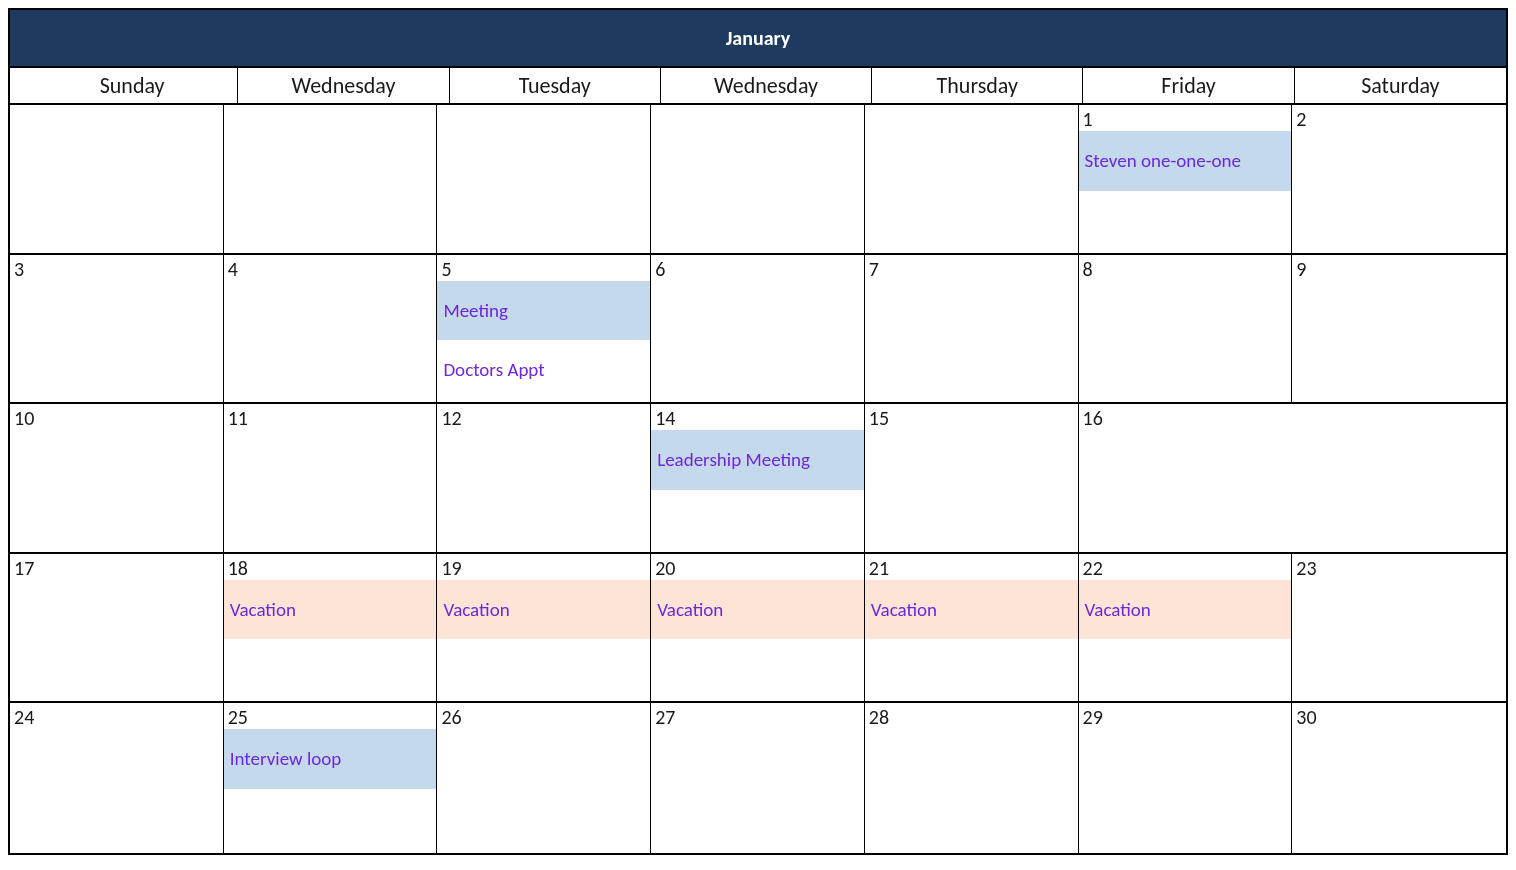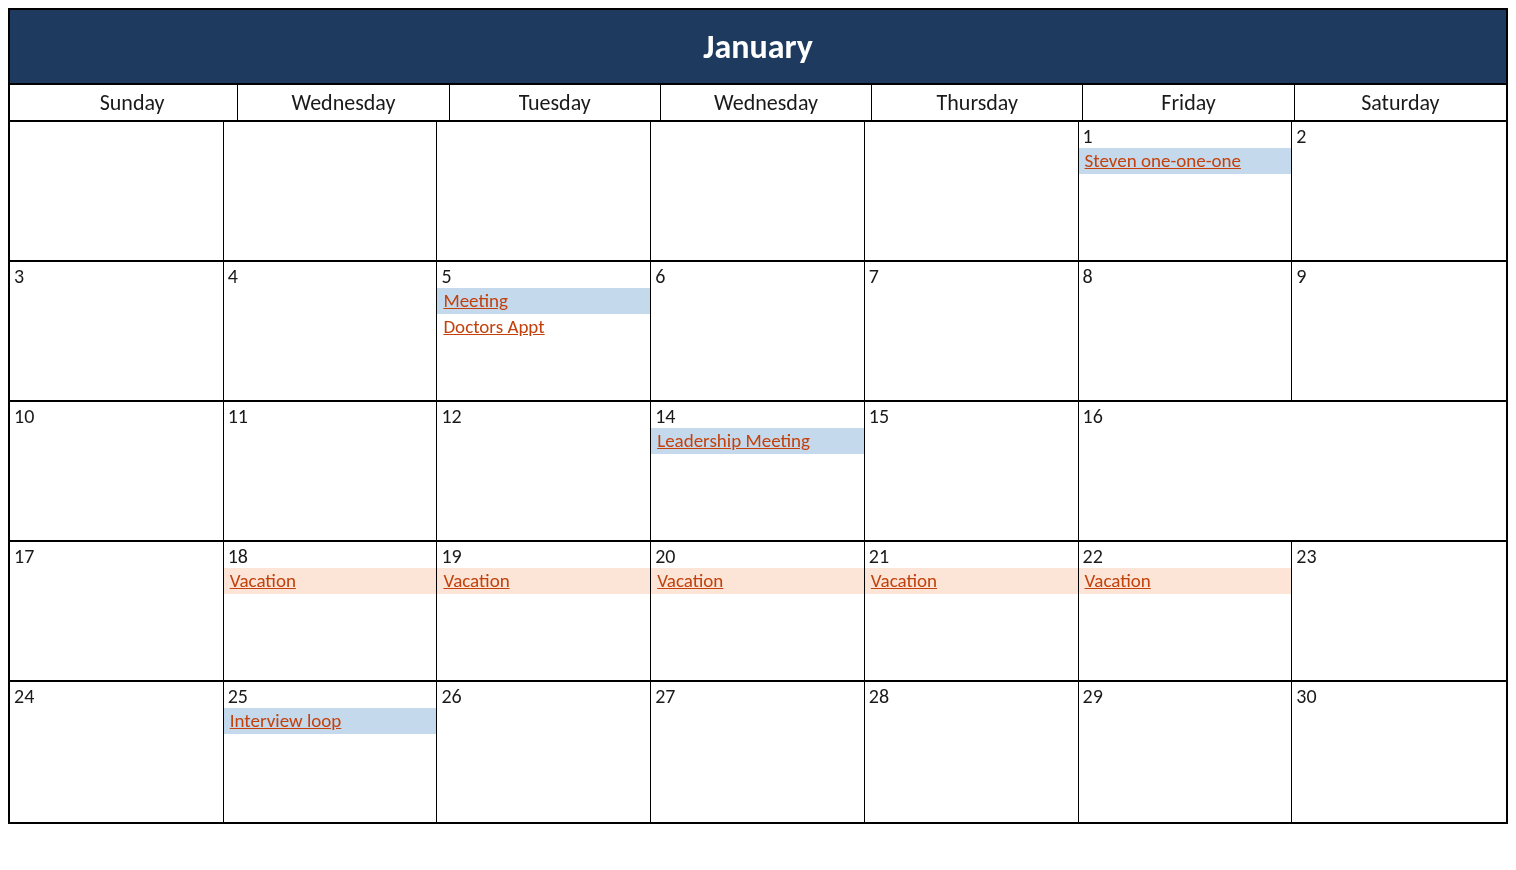--- a/index.html
+++ b/index.html
@@ -13,21 +13,21 @@
       padding: 8px;
     }
     .calendar {
       border: 2px solid #000;
       width: 100%;
     }
     .month-header {
       background: #1f3a5f;
       color: #fff;
       text-align: center;
-      font-size: 34px;
+      font-size: 20px;
       font-weight: 600;
       padding: 16px 17px;
       border-bottom: 2px solid #000;
     }
     .day-headers {
       display: grid;
       grid-template-columns: repeat(7, 1fr);
       border-bottom: 2px solid #000;
       padding-left: 17px;
     }
@@ -64,27 +64,26 @@
     .day-cell:last-child {
       border-right: none;
     }
     .day-number {
       font-size: 20px;
       color: #1a1a1a;
       line-height: 1.2;
     }
     .event {
       font-size: 19px;
-      color: #c2410c;
-      padding: 1px 2px;
+      color: #6d28d9;
+      padding: 18px 2px;
       margin-left: -4px;
       margin-right: -4px;
       padding-left: 6px;
       line-height: 1.25;
-      text-decoration: underline;
     }
     .event.highlight-blue {
       background: #c5d9ed;
     }
     .event.highlight-peach {
       background: #fce4d6;
     }
   </style>
 </head>
 <body>

